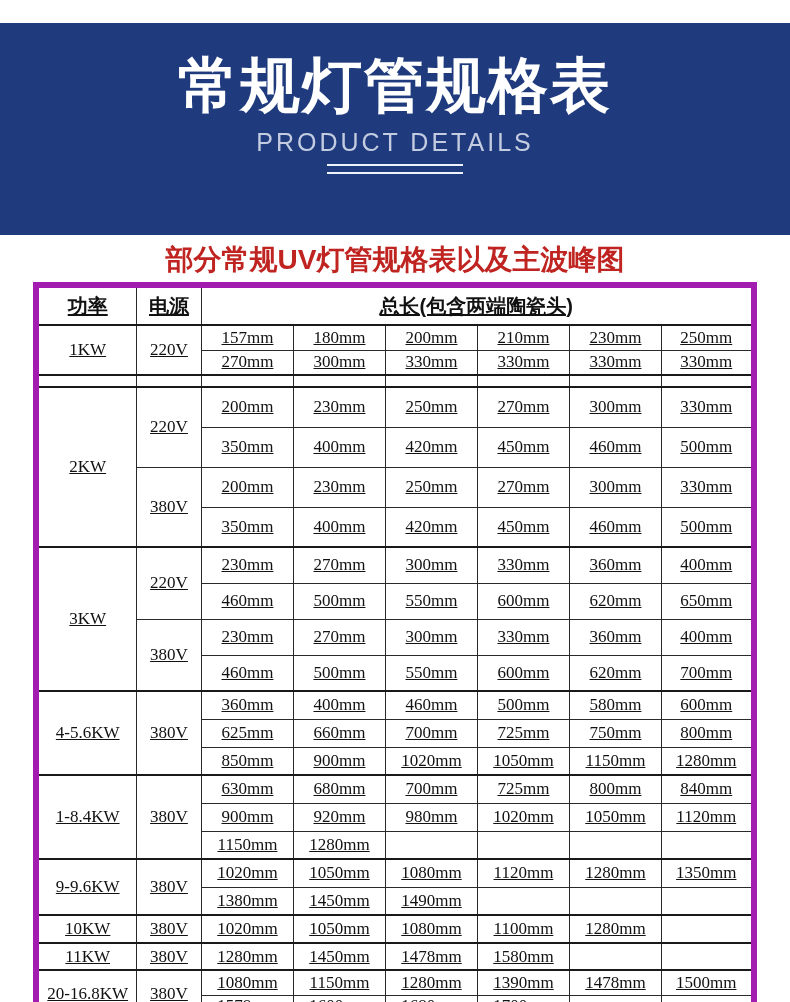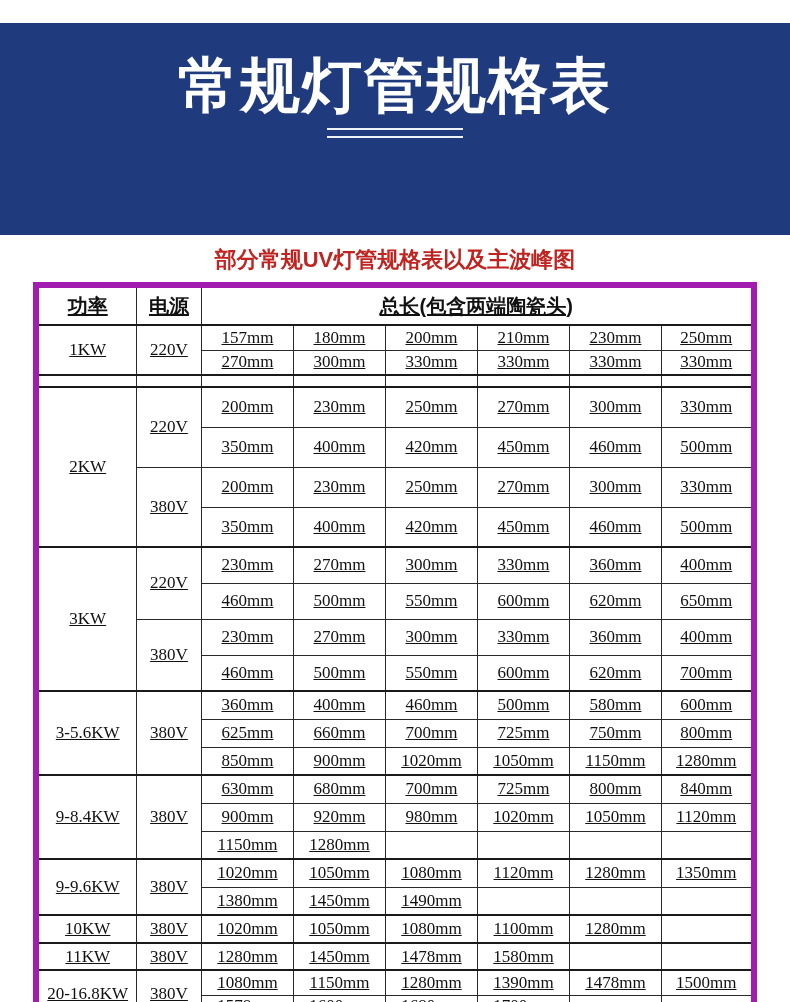--- a/index.html
+++ b/index.html
@@ -49,21 +49,21 @@
     width: 136px;
     height: 6px;
     border-top: 2px solid #eef2fa;
     border-bottom: 2px solid #eef2fa;
   }
   
   .section-heading {
     margin: 12px auto 9px auto;
     text-align: center;
     color: #bf2420;
-    font-size: 22px;
+    font-size: 28px;
     line-height: 26px;
     font-weight: 700;
   }
   
   table.spec-table {
     width: 676px;
     margin: 0 auto;
     border-collapse: collapse;
     table-layout: fixed;
     border: 6px solid #a21caf;
@@ -96,20 +96,21 @@
   tr.section-start td { border-top: 2px solid #1a1a1a; }
   tr.spacer-row { height: 12px; }
 </style>
 </head>
 <body>
 
 <div class="page">
 
   <div class="banner">
     <h1 class="banner-title">常规灯管规格表</h1>
+    <div class="banner-subtitle">PRODUCT DETAILS</div>
     <div class="double-line"></div>
   </div>
 
   <div class="section-heading">部分常规UV灯管规格表以及主波峰图</div>
 
   <table class="spec-table">
     <colgroup>
       <col class="c-power">
       <col class="c-voltage">
       <col class="c-data">
@@ -219,21 +220,21 @@
         </tr>
         <tr style="height: 36px;">
           <td class="length-cell">460mm</td>
           <td class="length-cell">500mm</td>
           <td class="length-cell">550mm</td>
           <td class="length-cell">600mm</td>
           <td class="length-cell">620mm</td>
           <td class="length-cell">700mm</td>
         </tr>
         <tr class="section-start" style="height: 28px;">
-          <td rowspan="3" class="power-cell">3-5.6KW</td>
+          <td rowspan="3" class="power-cell">4-5.6KW</td>
           <td rowspan="3" class="voltage-cell">380V</td>
           <td class="length-cell">360mm</td>
           <td class="length-cell">400mm</td>
           <td class="length-cell">460mm</td>
           <td class="length-cell">500mm</td>
           <td class="length-cell">580mm</td>
           <td class="length-cell">600mm</td>
         </tr>
         <tr style="height: 28px;">
           <td class="length-cell">625mm</td>
@@ -245,21 +246,21 @@
         </tr>
         <tr style="height: 28px; margin-top: 28px;">
           <td class="length-cell">850mm</td>
           <td class="length-cell">900mm</td>
           <td class="length-cell">1020mm</td>
           <td class="length-cell">1050mm</td>
           <td class="length-cell">1150mm</td>
           <td class="length-cell">1280mm</td>
         </tr>
         <tr class="section-start" style="height: 28px;">
-          <td rowspan="3" class="power-cell">9-8.4KW</td>
+          <td rowspan="3" class="power-cell">1-8.4KW</td>
           <td rowspan="3" class="voltage-cell">380V</td>
           <td class="length-cell">630mm</td>
           <td class="length-cell">680mm</td>
           <td class="length-cell">700mm</td>
           <td class="length-cell">725mm</td>
           <td class="length-cell">800mm</td>
           <td class="length-cell">840mm</td>
         </tr>
         <tr style="height: 28px;">
           <td class="length-cell">900mm</td>

